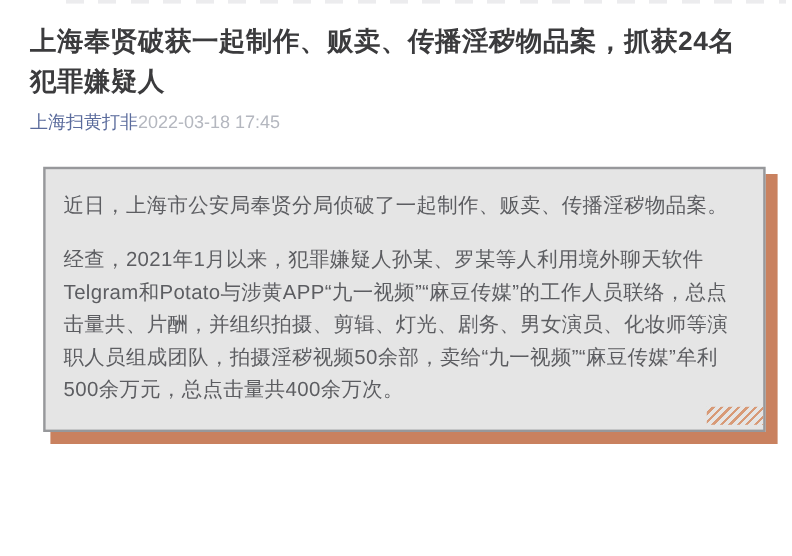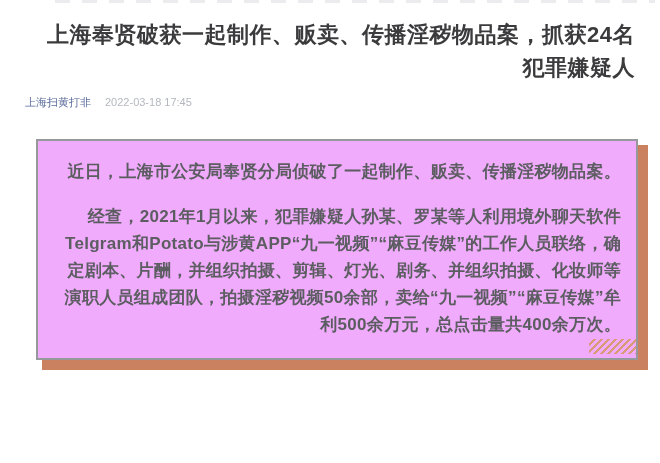--- a/index.html
+++ b/index.html
@@ -8,62 +8,59 @@
     width: 660px;
     height: 463px;
     background: #ffffff;
     font-family: "Liberation Sans", "DejaVu Sans", sans-serif;
     overflow: hidden;
   }
   .page {
     position: relative;
     width: 610px;
     padding: 18px 25px 6px 25px;
-    text-align: right;
   }
   .top-crop-artifact {
     position: absolute;
     top: 0;
     left: 55px;
     width: 600px;
     height: 3px;
     background: repeating-linear-gradient(90deg, #ececee 0 15px, transparent 15px 27px);
   }
   h1.article-title {
     margin: 0 0 10px 0;
     font-size: 22px;
     line-height: 33px;
     font-weight: 700;
     color: var(--title-gray, #3b3b3d);
     letter-spacing: 0.5px;
   }
   .meta {
     display: flex;
     align-items: baseline;
-    gap: 14px;
-    font-size: 11px;
+    font-size: 15px;
     line-height: 17px;
   }
   .source-link {
     color: var(--source-blue, #5a6b9c);
     text-decoration: none;
     cursor: pointer;
   }
   .publish-date {
     color: var(--date-gray, #b4b7bf);
   }
   .article-box {
     position: relative;
     margin: 28px 0 8px 11px;
     width: 568px;
-    background: #f0abfc;
+    background: #e5e5e5;
     border: 2px solid var(--border-gray, #97989b);
     padding: 17px 15px 20px 15px;
     box-shadow: 8px 8px 0 2px var(--accent-orange, #c9815f);
-    font-weight: bold;
   }
   .article-box p {
     margin: 0 0 18px 0;
     font-size: 17px;
     line-height: 27px;
     color: var(--body-gray, #5c5d61);
     letter-spacing: 0.3px;
   }
   .article-box p:last-of-type {
     margin-bottom: 0;
@@ -90,17 +87,17 @@
 
   <h1 class="article-title">上海奉贤破获一起制作、贩卖、传播淫秽物品案，抓获24名犯罪嫌疑人</h1>
 
   <div class="meta">
     <a class="source-link">上海扫黄打非</a>
     <span class="publish-date">2022-03-18 17:45</span>
   </div>
 
   <div class="article-box">
     <p>近日，上海市公安局奉贤分局侦破了一起制作、贩卖、传播淫秽物品案。</p>
-    <p>经查，2021年1月以来，犯罪嫌疑人孙某、罗某等人利用境外聊天软件Telgram和Potato与涉黄APP“九一视频”“麻豆传媒”的工作人员联络，确定剧本、片酬，并组织拍摄、剪辑、灯光、剧务、并组织拍摄、化妆师等演职人员组成团队，拍摄淫秽视频50余部，卖给“九一视频”“麻豆传媒”牟利500余万元，总点击量共400余万次。</p>
+    <p>经查，2021年1月以来，犯罪嫌疑人孙某、罗某等人利用境外聊天软件Telgram和Potato与涉黄APP“九一视频”“麻豆传媒”的工作人员联络，总点击量共、片酬，并组织拍摄、剪辑、灯光、剧务、男女演员、化妆师等演职人员组成团队，拍摄淫秽视频50余部，卖给“九一视频”“麻豆传媒”牟利500余万元，总点击量共400余万次。</p>
     <div class="hatch-decoration"></div>
   </div>
 
 </div>
 
 </body></html>

